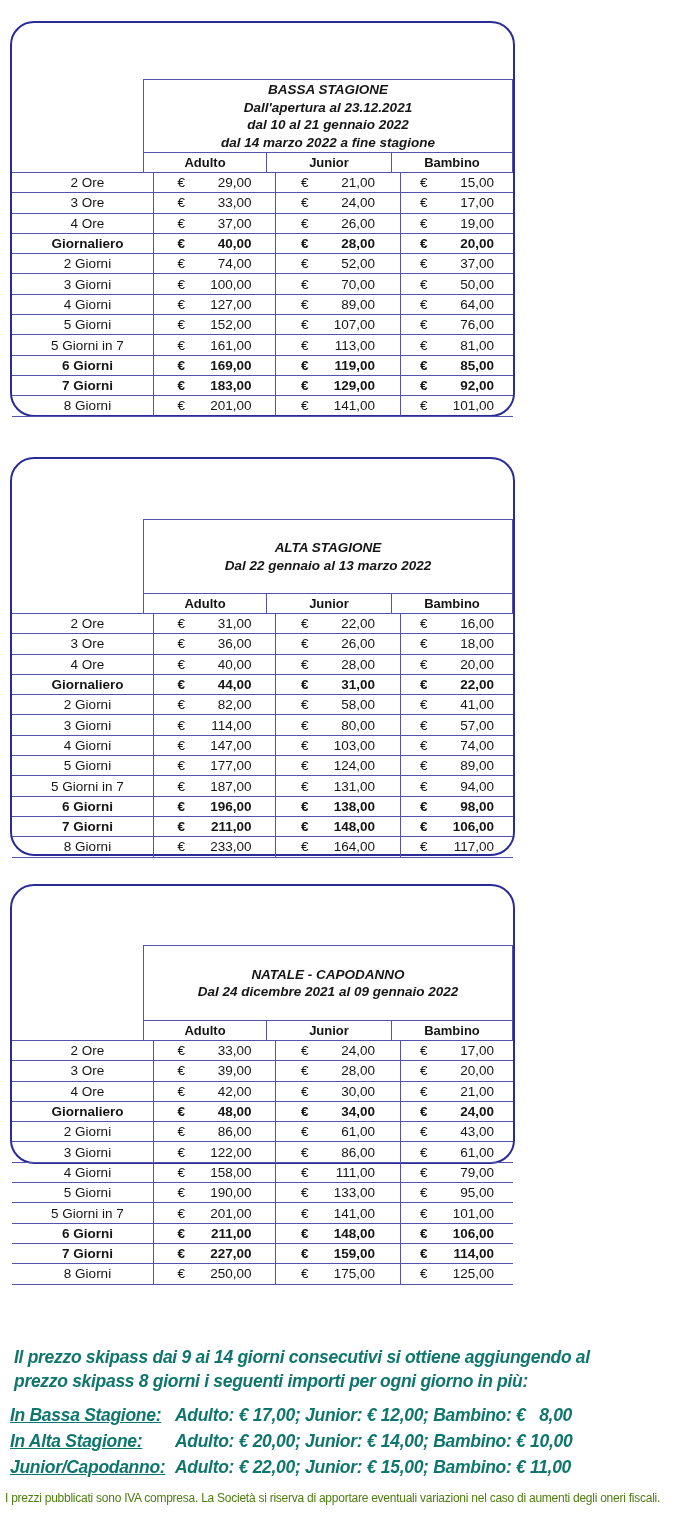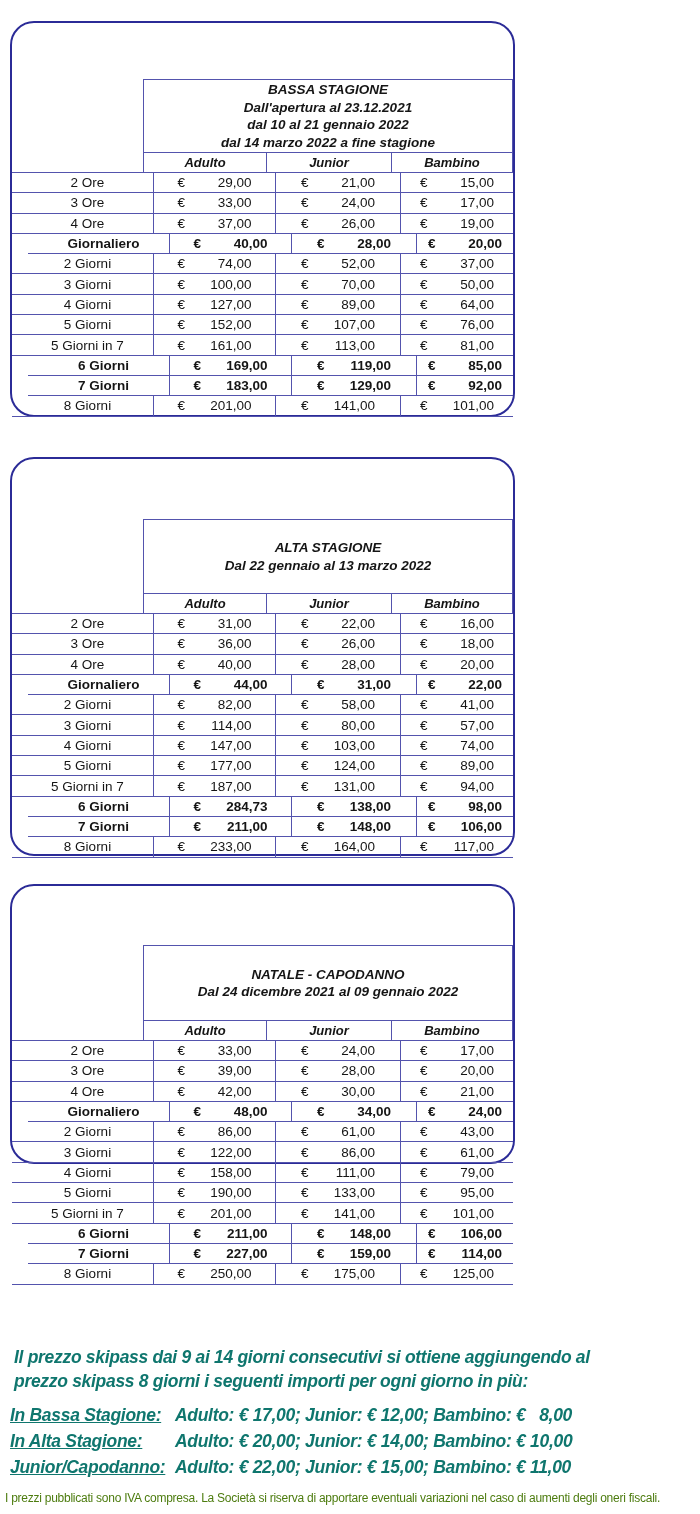--- a/index.html
+++ b/index.html
@@ -29,36 +29,36 @@
     font-style:italic;font-weight:bold;font-size:13.5px;line-height:17.5px;
     text-align:center;
   }
   .colheads{
     height:20px;box-sizing:border-box;
     border:1.5px solid var(--inner);border-bottom:none;
     display:grid;grid-template-columns:122px 125px 1fr;
   }
   .colhead{
     display:flex;align-items:center;justify-content:center;
-    font-style:italic;font-weight:bold;font-size:13px;box-sizing:border-box;
+    font-weight:bold;font-size:13px;box-sizing:border-box;
   }
   .colhead + .colhead{border-left:1.5px solid var(--inner);}
 
   .rows{
     position:absolute;left:2px;right:2px;
     top:calc(var(--headTop) + var(--titleH) + 20px);
     border-top:1.5px solid var(--inner);
   }
   .trow{
     height:20.3px;box-sizing:border-box;
     display:grid;grid-template-columns:131px 122px 125px 1fr;
     border-bottom:1.5px solid var(--inner);
     align-items:center;font-size:13.5px;padding-left:10px;
   }
-  .trow.bold{font-weight:bold;margin-left:16px;}
+  .trow.bold{font-weight:bold;}
   .cell{box-sizing:border-box;height:100%;display:flex;align-items:center;justify-content:center;}
   .cell.vline{border-left:1.5px solid var(--inner);}
   .pbox{width:74px;display:flex;justify-content:space-between;}
   .pbox .num{text-align:right;}
 
   
   .notes{
     position:absolute;left:10px;top:1345px;width:650px;
     font-style:italic;font-weight:bold;font-size:17.5px;color:#0f766e;
     letter-spacing:-0.3px;
@@ -548,21 +548,21 @@
             <div class="euro">€</div>
             <div class="num">94,00</div>
           </div>
         </div>
       </div>
       <div class="trow bold">
         <div class="cell label">6 Giorni</div>
         <div class="cell vline price">
           <div class="pbox">
             <div class="euro">€</div>
-            <div class="num">284,73</div>
+            <div class="num">196,00</div>
           </div>
         </div>
         <div class="cell vline price">
           <div class="pbox">
             <div class="euro">€</div>
             <div class="num">138,00</div>
           </div>
         </div>
         <div class="cell vline price">
           <div class="pbox">

